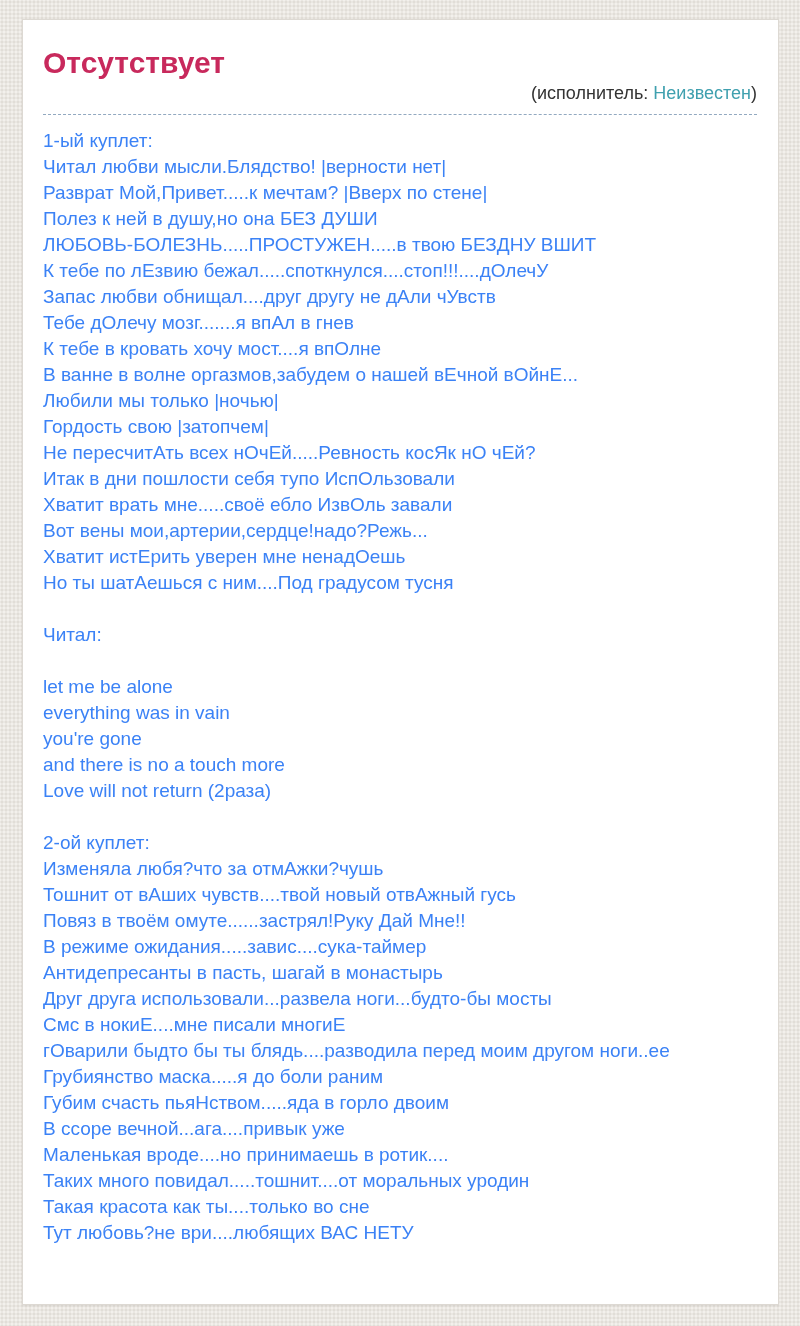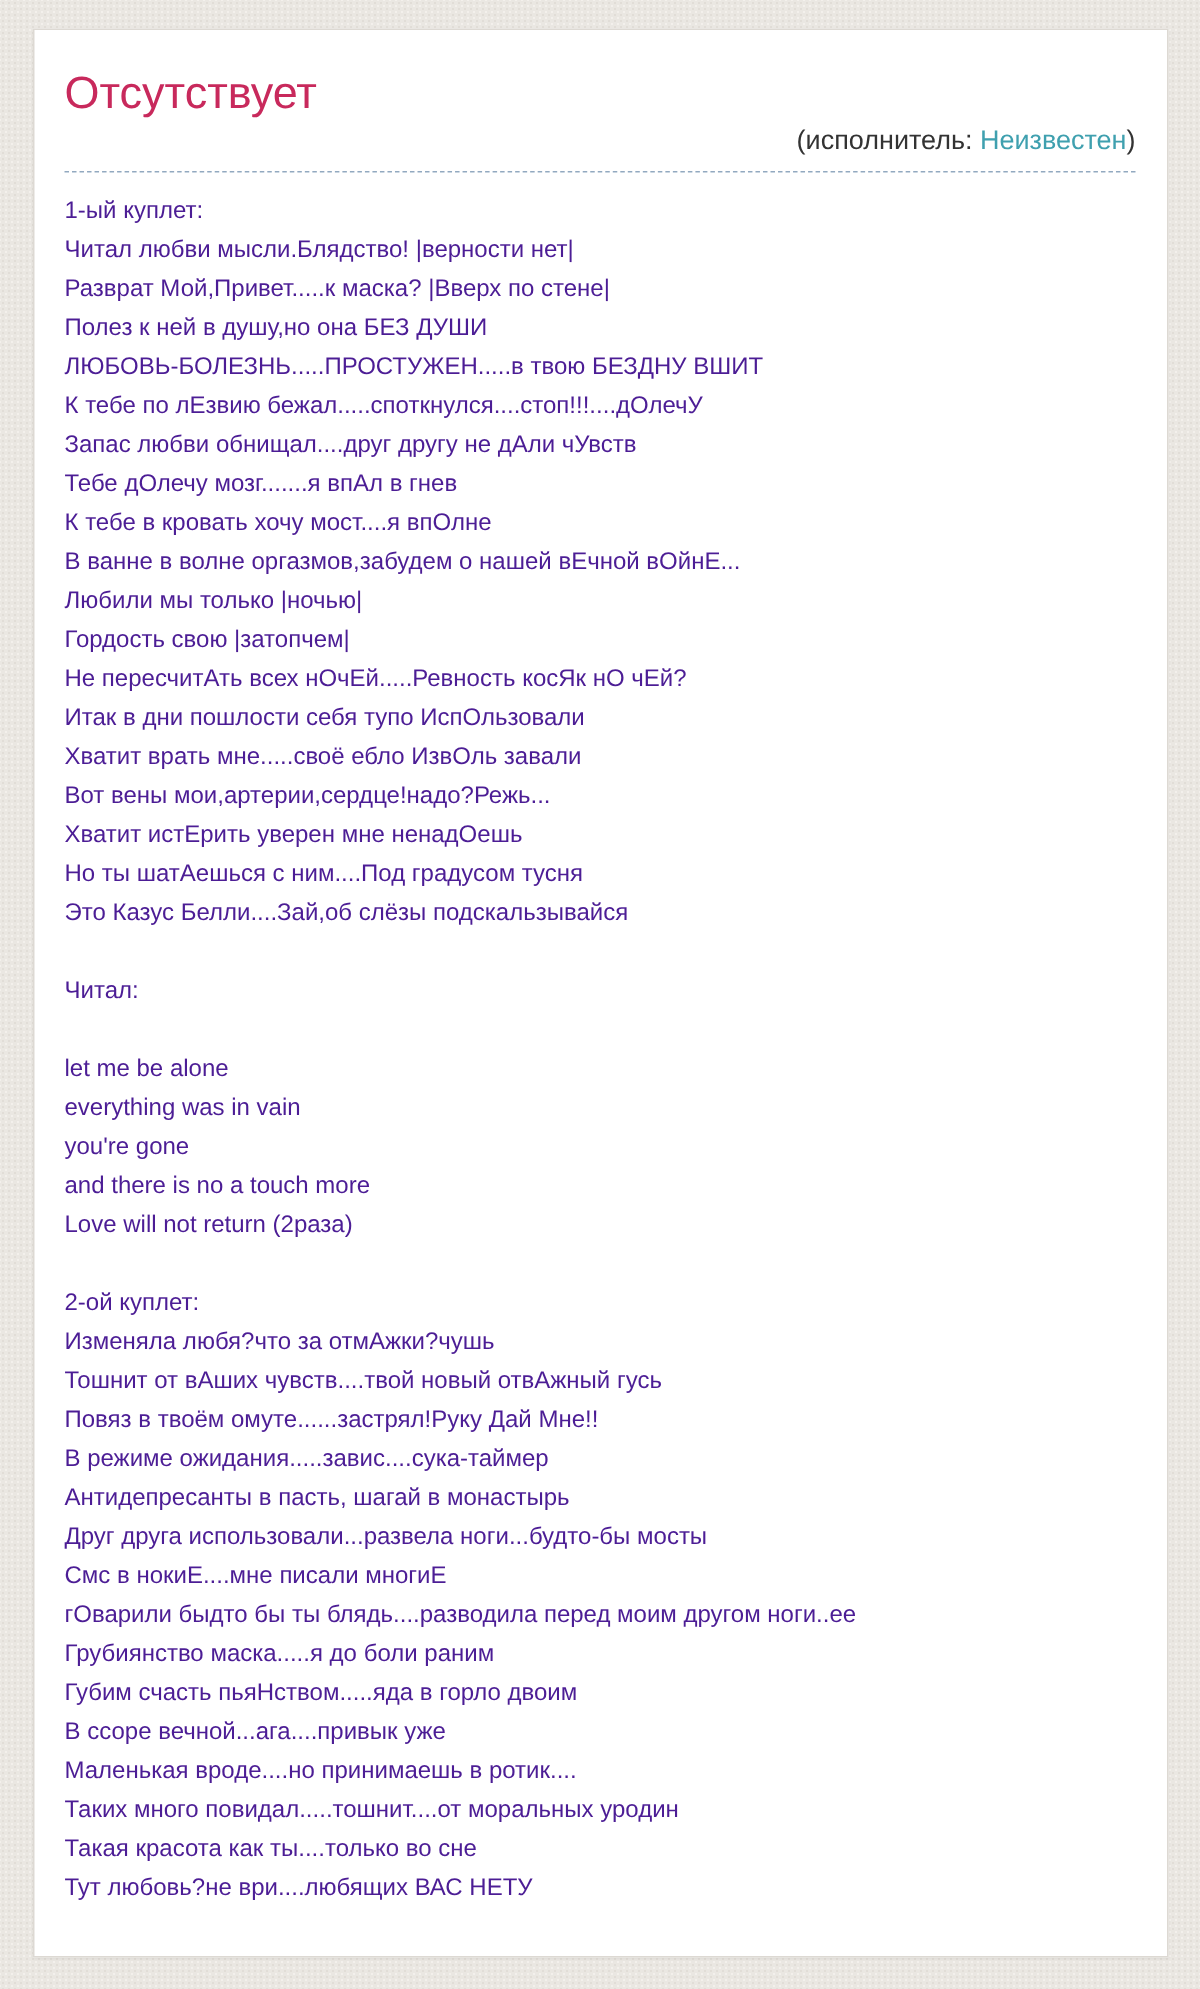--- a/index.html
+++ b/index.html
@@ -23,42 +23,42 @@
     top: 19px;
     width: 757px;
     min-height: 1286px;
     background: #ffffff;
     border: 1px solid #ddd9d3;
     box-shadow: 0 1px 2px rgba(0,0,0,0.06);
     padding: 26px 21px 30px 20px;
   }
   .song-title {
     font-size: 30px;
-    font-weight: 400;
+    font-weight: 700;
     color: #c8295c;
     line-height: 1.1;
     margin-bottom: 4px;
   }
   .artist-line {
     font-size: 18px;
     color: #333333;
     line-height: 1.2;
     padding-bottom: 9px;
     border-bottom: 1px dashed #92a9c0;
     text-align: right;
   }
   .artist-link {
     color: #3fa0af;
     text-decoration: none;
     cursor: pointer;
   }
   .lyrics {
     padding-top: 13px;
-    font-size: 16px;
-    color: #4c1d95;
+    font-size: 19px;
+    color: #3b82f6;
   }
   .line {
     line-height: 26px;
     min-height: 26px;
     white-space: pre-wrap;
   }
 </style>
 </head>
 <body>
 
@@ -66,37 +66,36 @@
   <div>
     <h1 class="song-title">Отсутствует</h1>
     <div class="artist-line">
       <span>(исполнитель: </span><a class="artist-link">Неизвестен</a><span>)</span>
     </div>
   </div>
 
   <div class="lyrics">
       <div class="line">1-ый куплет:</div>
       <div class="line">Читал любви мысли.Блядство! |верности нет|</div>
-      <div class="line">Разврат Мой,Привет.....к маска? |Вверх по стене|</div>
+      <div class="line">Разврат Мой,Привет.....к мечтам? |Вверх по стене|</div>
       <div class="line">Полез к ней в душу,но она БЕЗ ДУШИ</div>
       <div class="line">ЛЮБОВЬ-БОЛЕЗНЬ.....ПРОСТУЖЕН.....в твою БЕЗДНУ ВШИТ</div>
       <div class="line">К тебе по лЕзвию бежал.....споткнулся....стоп!!!....дОлечУ</div>
       <div class="line">Запас любви обнищал....друг другу не дАли чУвств</div>
       <div class="line">Тебе дОлечу мозг.......я впАл в гнев</div>
       <div class="line">К тебе в кровать хочу мост....я впОлне</div>
       <div class="line">В ванне в волне оргазмов,забудем о нашей вЕчной вОйнЕ...</div>
       <div class="line">Любили мы только |ночью|</div>
       <div class="line">Гордость свою |затопчем|</div>
       <div class="line">Не пересчитАть всех нОчЕй.....Ревность косЯк нО чЕй?</div>
       <div class="line">Итак в дни пошлости себя тупо ИспОльзовали</div>
       <div class="line">Хватит врать мне.....своё ебло ИзвОль завали</div>
       <div class="line">Вот вены мои,артерии,сердце!надо?Режь...</div>
       <div class="line">Хватит истЕрить уверен мне ненадОешь</div>
       <div class="line">Но ты шатАешься с ним....Под градусом тусня</div>
-      <div class="line">Это Казус Белли....Зай,об слёзы подскальзывайся</div>
       <div class="line">&nbsp;</div>
       <div class="line">Читал:</div>
       <div class="line">&nbsp;</div>
       <div class="line">let me be alone</div>
       <div class="line">everything was in vain</div>
       <div class="line">you're gone</div>
       <div class="line">and there is no a touch more</div>
       <div class="line">Love will not return (2раза)</div>
       <div class="line">&nbsp;</div>
       <div class="line">2-ой куплет:</div>

